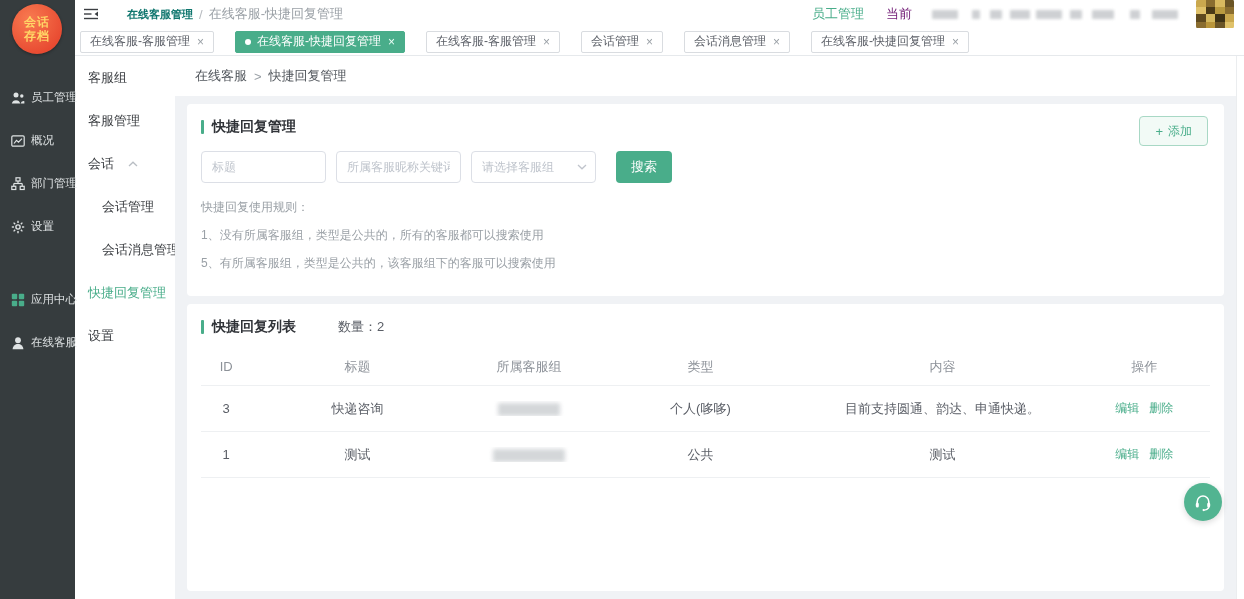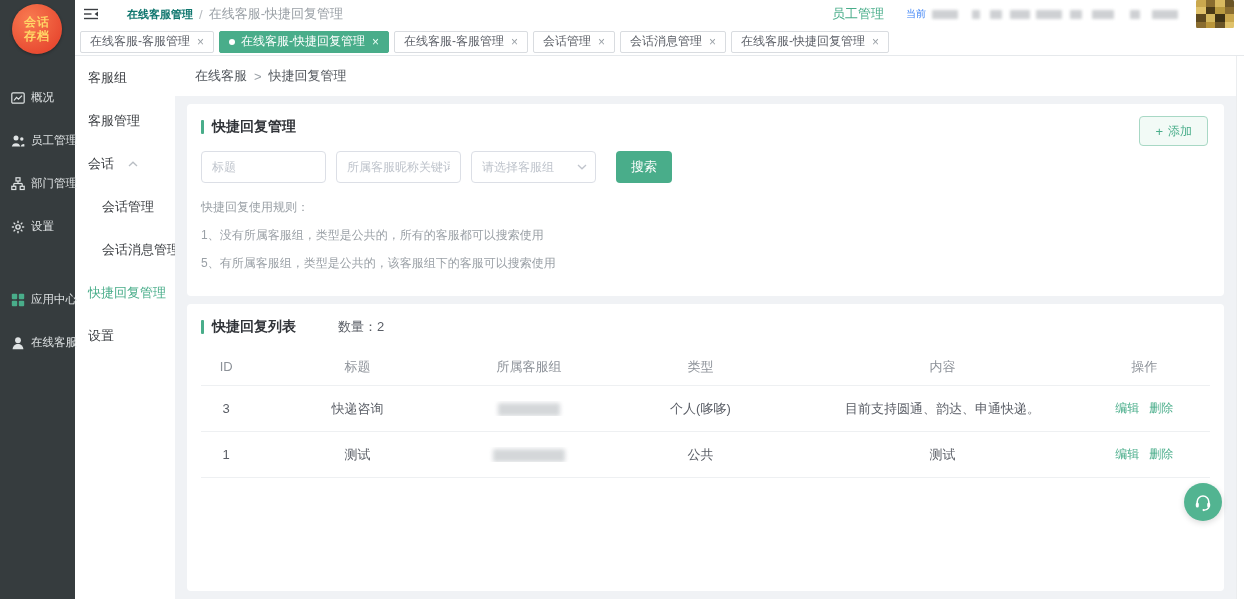--- a/index.html
+++ b/index.html
@@ -22,30 +22,30 @@
 
   
   .topbar { position:absolute; left:75px; top:0; width:1169px; height:28px; background:#fff;
             display:flex; align-items:center; }
   .fold { margin-left:8px; width:18px; height:14px; cursor:pointer; display:flex; }
   .tb-bc { margin-left:26px; font-size:11px; color:#0f766e; font-weight:bold; }
   .tb-sep { color:#b5b9be; font-size:13px; margin:0 6px; font-weight:normal; }
   .tb-cur { color:#9aa0a6; font-size:13px; font-weight:normal; }
   .tb-right { margin-left:auto; display:flex; align-items:center; }
   .switch { color:#49ad8a; font-size:13px; cursor:pointer; margin-right:22px; }
-  .cur-label { color:#3b82f6; font-size:10px; margin-right:6px; }
+  .cur-label { color:#701a75; font-size:13px; margin-right:20px; }
   .redact-row { display:flex; align-items:center; margin-right:18px; }
   .redact-row i { display:block; height:9px; background:#a7abb0; border-radius:1px;
                   filter:blur(1.5px); opacity:.55; }
   .avatar { width:38px; height:30px; border-radius:3px; overflow:hidden; margin-right:10px;
             filter:blur(.7px); }
 
   
   .tabbar { position:absolute; left:75px; top:28px; width:1169px; height:28px; background:#fff;
-            border-bottom:1px solid #e6e9ec; display:flex; align-items:center; padding-left:5px; }
+            border-bottom:1px solid #e6e9ec; display:flex; align-items:center; padding-left:5px;gap:16px; }
   .tab { display:flex; align-items:center; height:22px; padding:0 9px; margin-right:5px;
          border:1px solid #d9dce0; border-radius:2px; background:#fff; font-size:12px; color:#5a5e66;
          cursor:pointer; white-space:nowrap; }
   .tab .x { margin-left:7px; color:#9aa0a6; font-size:12px; cursor:pointer; }
   .tab.active { background:#49ad8a; border-color:#49ad8a; color:#fff; }
   .tab.active .x { color:#eafff6; }
   .tab .dot { width:6px; height:6px; border-radius:50%; background:#fff; margin-right:6px; }
 
   
   .subsidebar { position:absolute; left:75px; top:56px; width:100px; height:543px; background:#fff; }
@@ -117,36 +117,36 @@
 
   <div class="dark-sidebar">
     <div class="logo">
       <span>会话</span>
       <span>存档</span>
     </div>
     <div class="dk-menu">
       <div class="dk-item">
         <span class="ic">
           <svg viewBox="0 0 14 14" width="14" height="14">
-              <rect x="0.8" y="1.8" width="12.4" height="10.4" rx="1.2" fill="none" stroke="#dfe3e4" stroke-width="1.2"></rect>
-              <polyline points="3,9.5 5.5,6.3 7.5,8.2 11,4.6" fill="none" stroke="#dfe3e4" stroke-width="1.2"></polyline>
-            </svg>
-        </span>
-        <span class="lb">概况</span>
-      </div>
-      <div class="dk-item">
-        <span class="ic">
-          <svg viewBox="0 0 14 14" width="14" height="14">
               <circle cx="5" cy="4" r="2.5" fill="#dfe3e4"></circle>
               <path d="M0.8,12.6 a4.3,4.3 0 0 1 8.4,0 z" fill="#dfe3e4"></path>
               <circle cx="10.8" cy="5" r="1.7" fill="#dfe3e4"></circle>
               <path d="M9.6,12.6 a3.2,3.2 0 0 1 3.8,-2.4 v2.4 z" fill="#dfe3e4"></path>
             </svg>
         </span>
         <span class="lb">员工管理</span>
+      </div>
+      <div class="dk-item">
+        <span class="ic">
+          <svg viewBox="0 0 14 14" width="14" height="14">
+              <rect x="0.8" y="1.8" width="12.4" height="10.4" rx="1.2" fill="none" stroke="#dfe3e4" stroke-width="1.2"></rect>
+              <polyline points="3,9.5 5.5,6.3 7.5,8.2 11,4.6" fill="none" stroke="#dfe3e4" stroke-width="1.2"></polyline>
+            </svg>
+        </span>
+        <span class="lb">概况</span>
       </div>
       <div class="dk-item">
         <span class="ic">
           <svg viewBox="0 0 14 14" width="14" height="14" fill="none" stroke="#dfe3e4" stroke-width="1.2">
               <rect x="5" y="0.8" width="4" height="3.2"></rect>
               <line x1="7" y1="4" x2="7" y2="6.5"></line>
               <line x1="2.8" y1="6.5" x2="11.2" y2="6.5"></line>
               <line x1="2.8" y1="6.5" x2="2.8" y2="9.3"></line>
               <line x1="11.2" y1="6.5" x2="11.2" y2="9.3"></line>
               <rect x="0.8" y="9.3" width="4" height="3.2"></rect>

